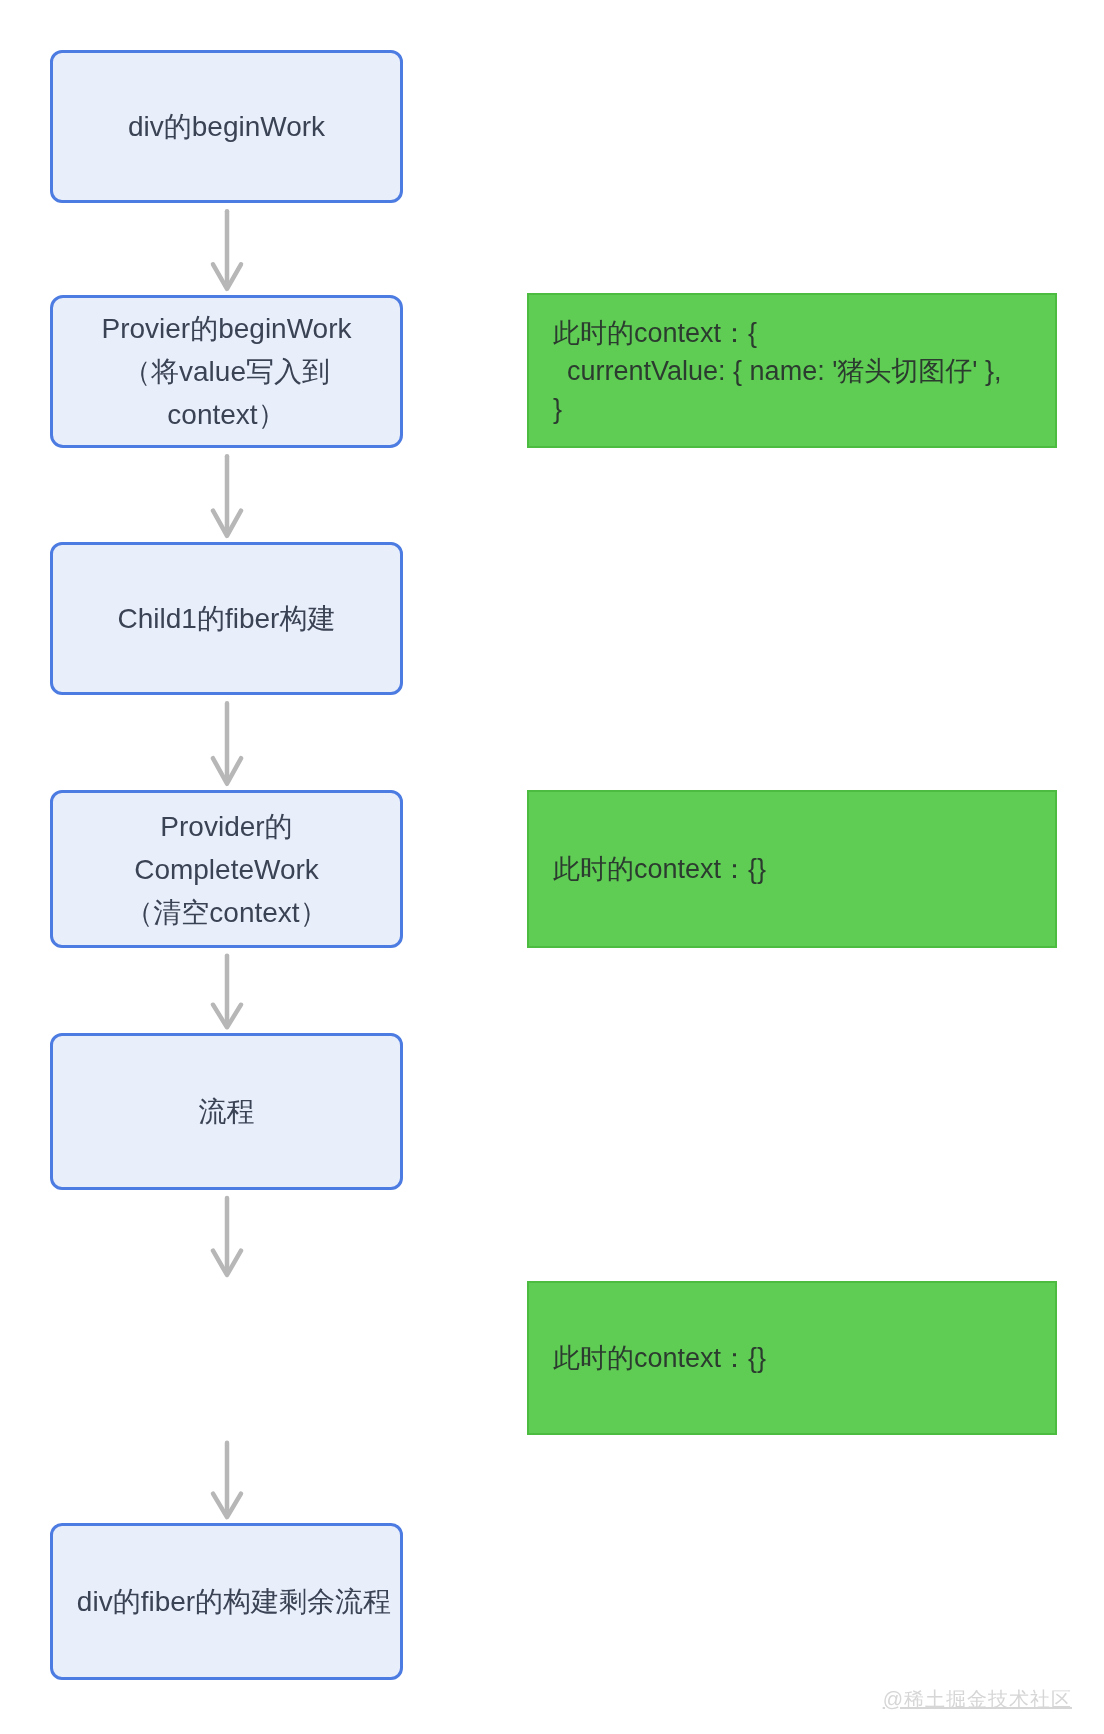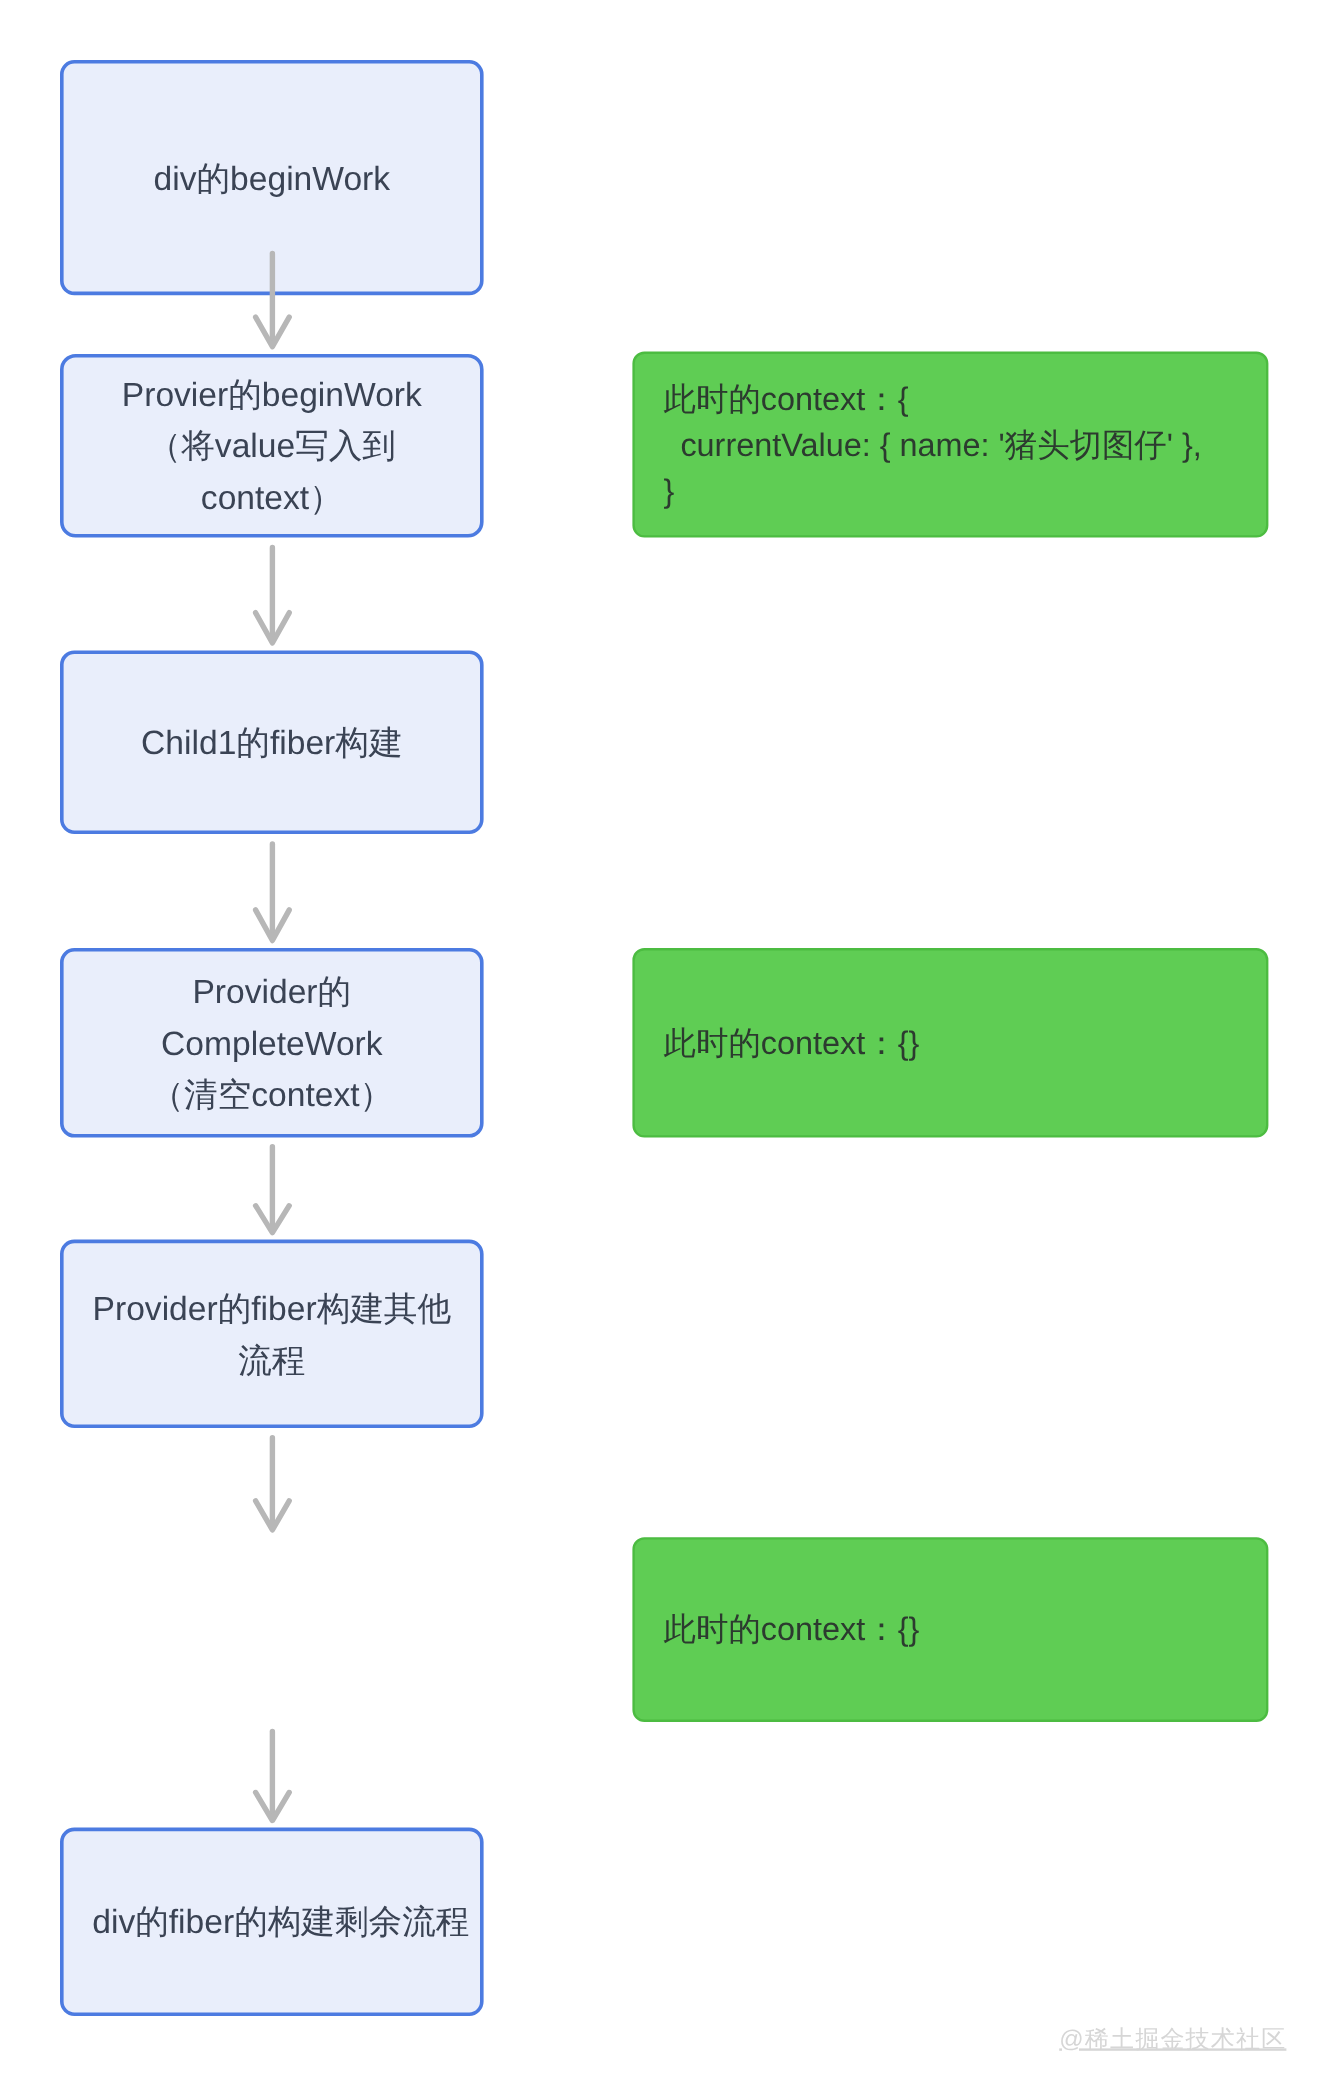--- a/index.html
+++ b/index.html
@@ -38,21 +38,21 @@
     color:var(--node-text);
     font-size:28px;
     line-height:43px;
     text-align:center;
   }
   .note{
     position:absolute;
     box-sizing:border-box;
     background:var(--note-fill);
     border:2px solid var(--note-border);
-    border-radius:10px;
+    border-radius:0;
     display:flex;
     flex-direction:column;
     justify-content:center;
     align-items:flex-start;
     color:var(--note-text);
     font-size:27px;
     line-height:38px;
     padding:0 24px;
     text-align:left;
   }
@@ -67,21 +67,21 @@
     font-size:20px;
     letter-spacing:1px;
     text-decoration:underline;
   }
 </style>
 </head>
 <body>
 
 <div class="canvas">
 
-  <div class="node" style="left:50px;top:50px;width:353px;height:196px;">
+  <div class="node" style="left:50px;top:50px;width:353px;height:153px;">
     <div>div的beginWork</div>
   </div>
 
   <div class="arrow" style="left:207px;top:203px;height:92px;">
     <svg viewBox="0 0 40 90" preserveAspectRatio="none">
       <line x1="20" y1="8" x2="20" y2="80" stroke="#b7b7b7" stroke-width="4.5" stroke-linecap="round"></line>
       <polyline points="6,60 20,84 34,60" fill="none" stroke="#b7b7b7" stroke-width="4.5" stroke-linecap="round" stroke-linejoin="round"></polyline>
     </svg>
   </div>
 
@@ -126,21 +126,20 @@
   </div>
 
   <div class="arrow" style="left:207px;top:948px;height:85px;">
     <svg viewBox="0 0 40 90" preserveAspectRatio="none">
       <line x1="20" y1="8" x2="20" y2="80" stroke="#b7b7b7" stroke-width="4.5" stroke-linecap="round"></line>
       <polyline points="6,60 20,84 34,60" fill="none" stroke="#b7b7b7" stroke-width="4.5" stroke-linecap="round" stroke-linejoin="round"></polyline>
     </svg>
   </div>
 
   <div class="node" style="left:50px;top:1033px;width:353px;height:157px;">
-    <div>Provider的fiber构建其他</div>
     <div>流程</div>
   </div>
 
   <div class="arrow" style="left:207px;top:1190px;height:91px;">
     <svg viewBox="0 0 40 90" preserveAspectRatio="none">
       <line x1="20" y1="8" x2="20" y2="80" stroke="#b7b7b7" stroke-width="4.5" stroke-linecap="round"></line>
       <polyline points="6,60 20,84 34,60" fill="none" stroke="#b7b7b7" stroke-width="4.5" stroke-linecap="round" stroke-linejoin="round"></polyline>
     </svg>
   </div>
 

